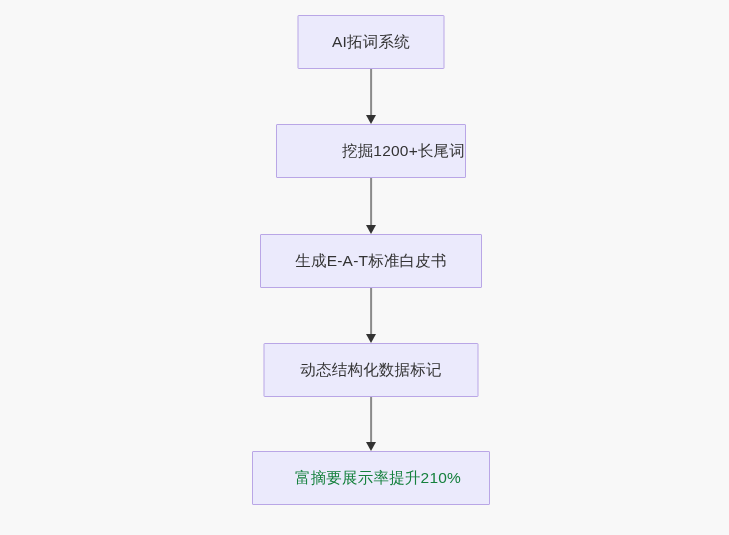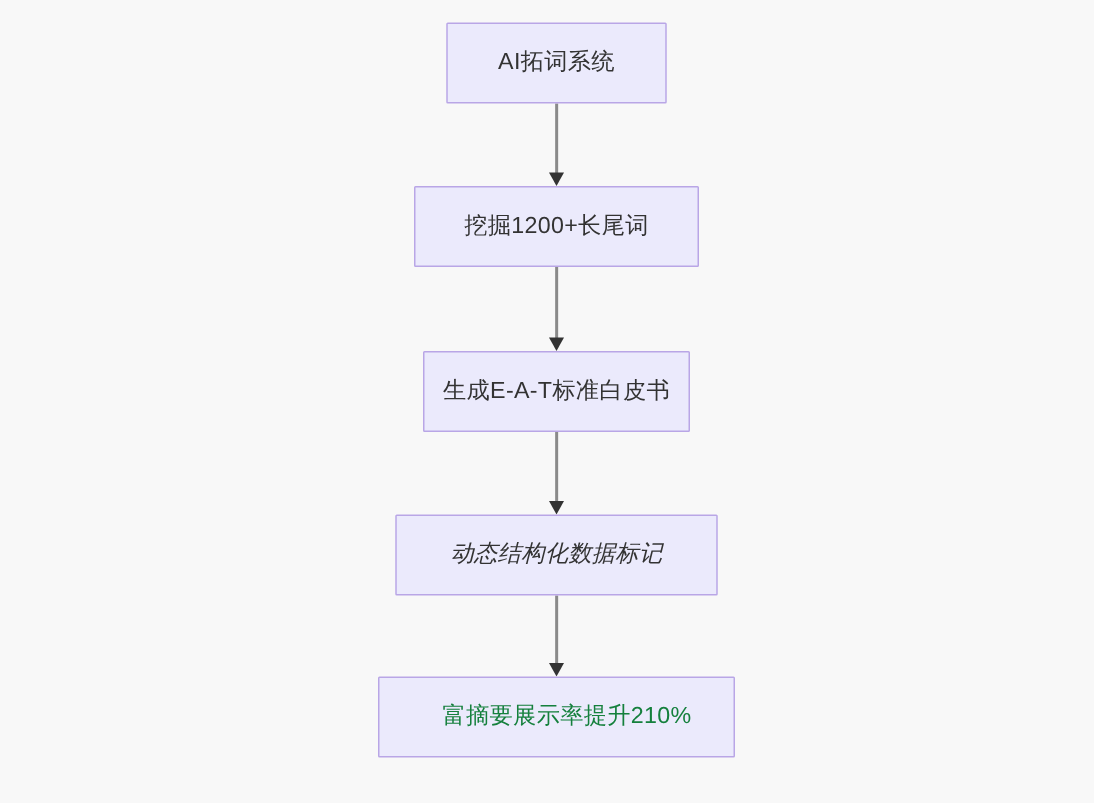--- a/index.html
+++ b/index.html
@@ -80,26 +80,26 @@
     <div class="edge-arrow" style="border-top-color: rgb(51, 51, 51);"></div>
   </div>
   <div class="edge" id="edge-3" style="left: 371px; top: 397px; width: 14px; height: 54px;">
     <div class="edge-line" style="height: 46px; background: rgb(138, 138, 138);"></div>
     <div class="edge-arrow" style="border-top-color: rgb(51, 51, 51);"></div>
   </div>
 
   <div class="node" id="node-0" style="left: 371px; top: 15px; width: 147px; height: 54px; background: rgb(235, 234, 252); border-color: rgb(185, 166, 230);">
     <span class="node-label" style="color: rgb(51, 51, 51); text-align: right;">AI拓词系统</span>
   </div>
-  <div class="node" id="node-1" style="left: 371px; top: 124px; width: 190px; height: 54px; background: rgb(235, 234, 252); border-color: rgb(185, 166, 230);">
+  <div class="node" id="node-1" style="left: 371px; top: 124px; width: 190px; height: 54px; background: rgb(235, 234, 252); border-color: rgb(185, 166, 230); justify-content: flex-end;">
     <span class="node-label" style="color: rgb(51, 51, 51);">挖掘1200+长尾词</span>
   </div>
-  <div class="node" id="node-2" style="left: 371px; top: 234px; width: 178px; height: 54px; background: rgb(235, 234, 252); border-color: rgb(185, 166, 230);">
+  <div class="node" id="node-2" style="left: 371px; top: 234px; width: 222px; height: 54px; background: rgb(235, 234, 252); border-color: rgb(185, 166, 230);">
     <span class="node-label" style="color: rgb(51, 51, 51);">生成E-A-T标准白皮书</span>
   </div>
   <div class="node" id="node-3" style="left: 371px; top: 343px; width: 215px; height: 54px; background: rgb(235, 234, 252); border-color: rgb(185, 166, 230);">
-    <span class="node-label" style="color: rgb(51, 51, 51); font-style: italic;">动态结构化数据标记</span>
+    <span class="node-label" style="color: rgb(51, 51, 51);">动态结构化数据标记</span>
   </div>
   <div class="node" id="node-4" style="left: 371px; top: 451px; width: 238px; height: 54px; background: rgb(235, 234, 252); border-color: rgb(185, 166, 230);">
     <span class="node-label" style="color: #15803d; margin-left: 14px;">富摘要展示率提升210%</span>
   </div>
 
 </div>
 
 </body></html>

